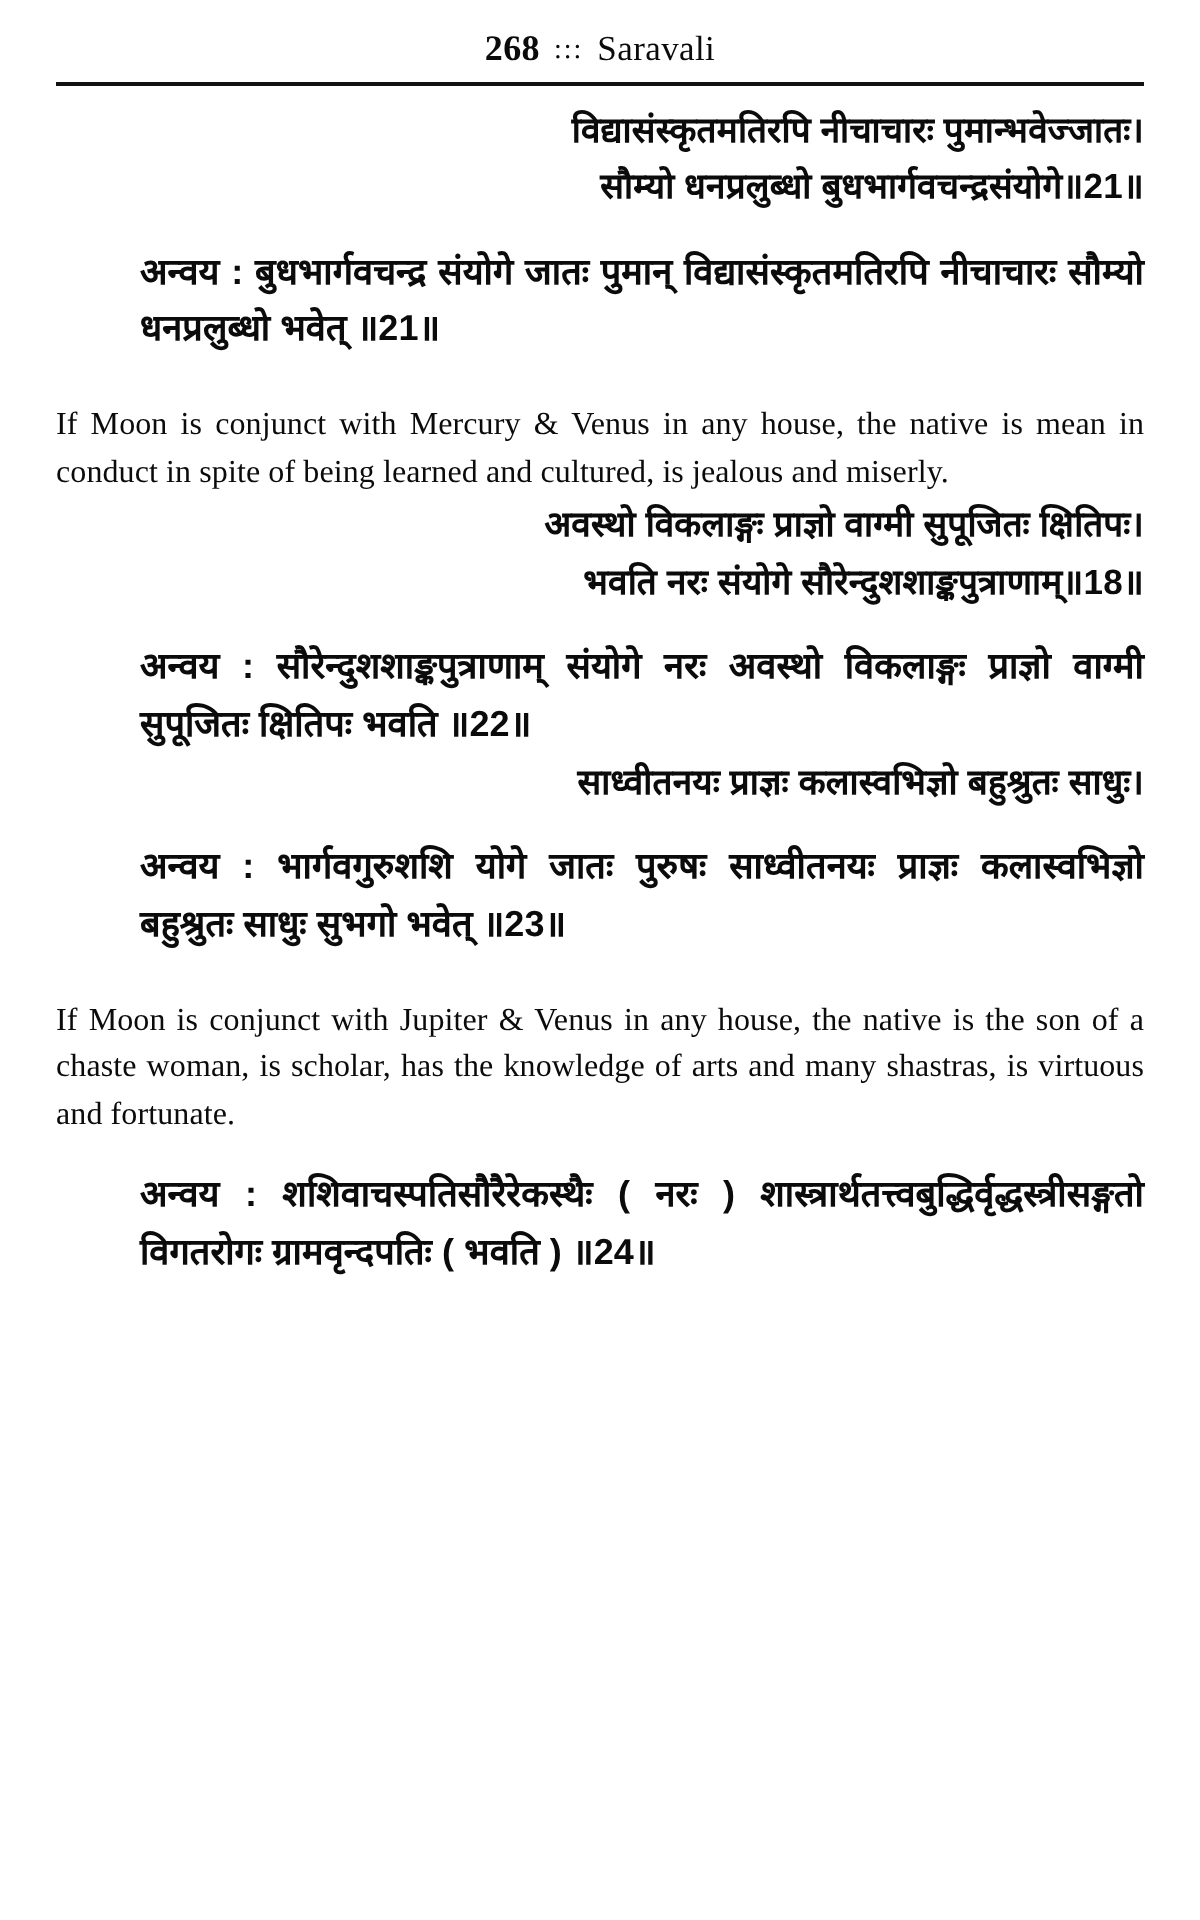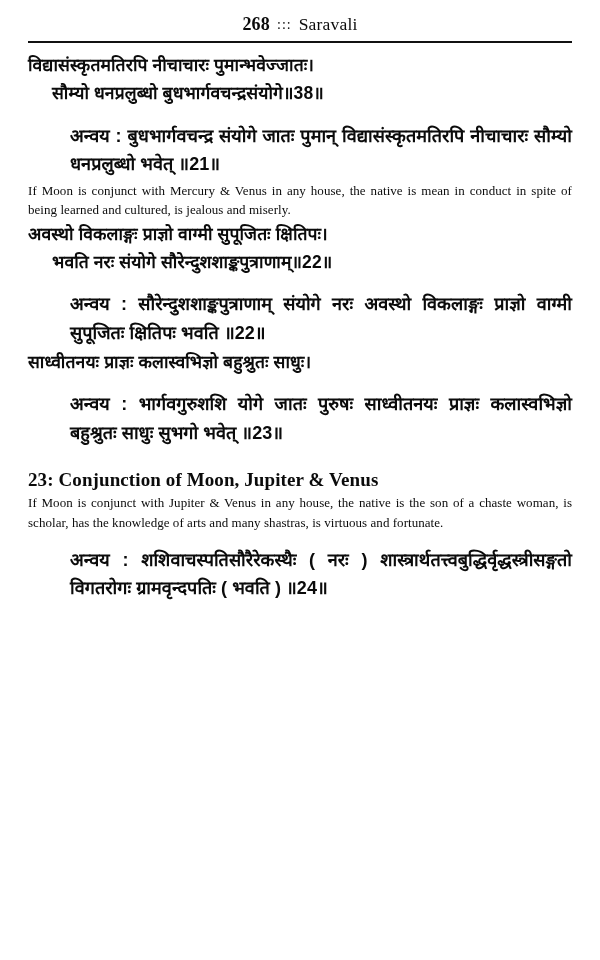--- a/index.html
+++ b/index.html
@@ -54,21 +54,21 @@
   }
 
   
   .block { margin: 0; }
 
   
   .verse {
     font-family: "Liberation Sans", "DejaVu Sans", sans-serif;
     font-size: 17.5px;
     line-height: 1.62;
-    text-align: left;
+    text-align: right;
     font-weight: 600;
     letter-spacing: 0.1px;
   }
   .verse .vline { display: block; white-space: nowrap; }
   .verse .vline.l2 { padding-left: 24px; }
 
   
   .anvaya {
     font-family: "Liberation Sans", "DejaVu Sans", sans-serif;
     font-size: 18px;
@@ -86,61 +86,60 @@
     font-family: "Liberation Serif", "DejaVu Serif", serif;
     font-weight: bold;
     font-size: 19px;
     line-height: 1.25;
     margin-top: 20px;
     letter-spacing: 0.1px;
   }
 
   
   .commentary {
-    font-size: 13px;
+    font-size: 16px;
     line-height: 1.47;
     text-align: justify;
     text-align-last: left;
-    margin-top: 2px;
+    margin-top: 22px;
     letter-spacing: 0.05px;
   }
 </style>
 </head>
 <body>
 
 <div class="page">
 
   <div class="running-head">
     <span class="folio">268</span><span class="sep">:::</span><span class="book-title">Saravali</span>
   </div>
   <hr class="head-rule">
 
   <div class="block">
     <div class="verse">
       <span class="vline l1">विद्यासंस्कृतमतिरपि नीचाचारः पुमान्भवेज्जातः।</span>
-      <span class="vline l2">सौम्यो धनप्रलुब्धो बुधभार्गवचन्द्रसंयोगे॥38॥</span>
+      <span class="vline l2">सौम्यो धनप्रलुब्धो बुधभार्गवचन्द्रसंयोगे॥21॥</span>
     </div>
     <div class="anvaya">अन्वय : बुधभार्गवचन्द्र संयोगे जातः पुमान् विद्यासंस्कृतमतिरपि नीचाचारः सौम्यो धनप्रलुब्धो भवेत् ॥21॥</div>
     <div class="commentary">If Moon is conjunct with Mercury &amp; Venus in any house, the native is mean in conduct in spite of being learned and cultured, is jealous and miserly.</div>
   </div>
 
   <div class="block">
     <div class="verse">
       <span class="vline l1">अवस्थो विकलाङ्गः प्राज्ञो वाग्मी सुपूजितः क्षितिपः।</span>
-      <span class="vline l2">भवति नरः संयोगे सौरेन्दुशशाङ्कपुत्राणाम्॥22॥</span>
+      <span class="vline l2">भवति नरः संयोगे सौरेन्दुशशाङ्कपुत्राणाम्॥18॥</span>
     </div>
     <div class="anvaya">अन्वय : सौरेन्दुशशाङ्कपुत्राणाम् संयोगे नरः अवस्थो विकलाङ्गः प्राज्ञो वाग्मी सुपूजितः क्षितिपः भवति ॥22॥</div>
   </div>
 
   <div class="block">
     <div class="verse">
       <span class="vline l1">साध्वीतनयः प्राज्ञः कलास्वभिज्ञो बहुश्रुतः साधुः।</span>
     </div>
     <div class="anvaya">अन्वय : भार्गवगुरुशशि योगे जातः पुरुषः साध्वीतनयः प्राज्ञः कलास्वभिज्ञो बहुश्रुतः साधुः सुभगो भवेत् ॥23॥</div>
-    <div class="section-heading">23: Conjunction of Moon, Jupiter &amp; Venus</div>
     <div class="commentary">If Moon is conjunct with Jupiter &amp; Venus in any house, the native is the son of a chaste woman, is scholar, has the knowledge of arts and many shastras, is virtuous and fortunate.</div>
   </div>
 
   <div class="block">
     <div class="anvaya">अन्वय : शशिवाचस्पतिसौरैरेकस्थैः ( नरः ) शास्त्रार्थतत्त्वबुद्धिर्वृद्धस्त्रीसङ्गतो विगतरोगः ग्रामवृन्दपतिः ( भवति ) ॥24॥</div>
   </div>
 
 </div>
 
 </body></html>

